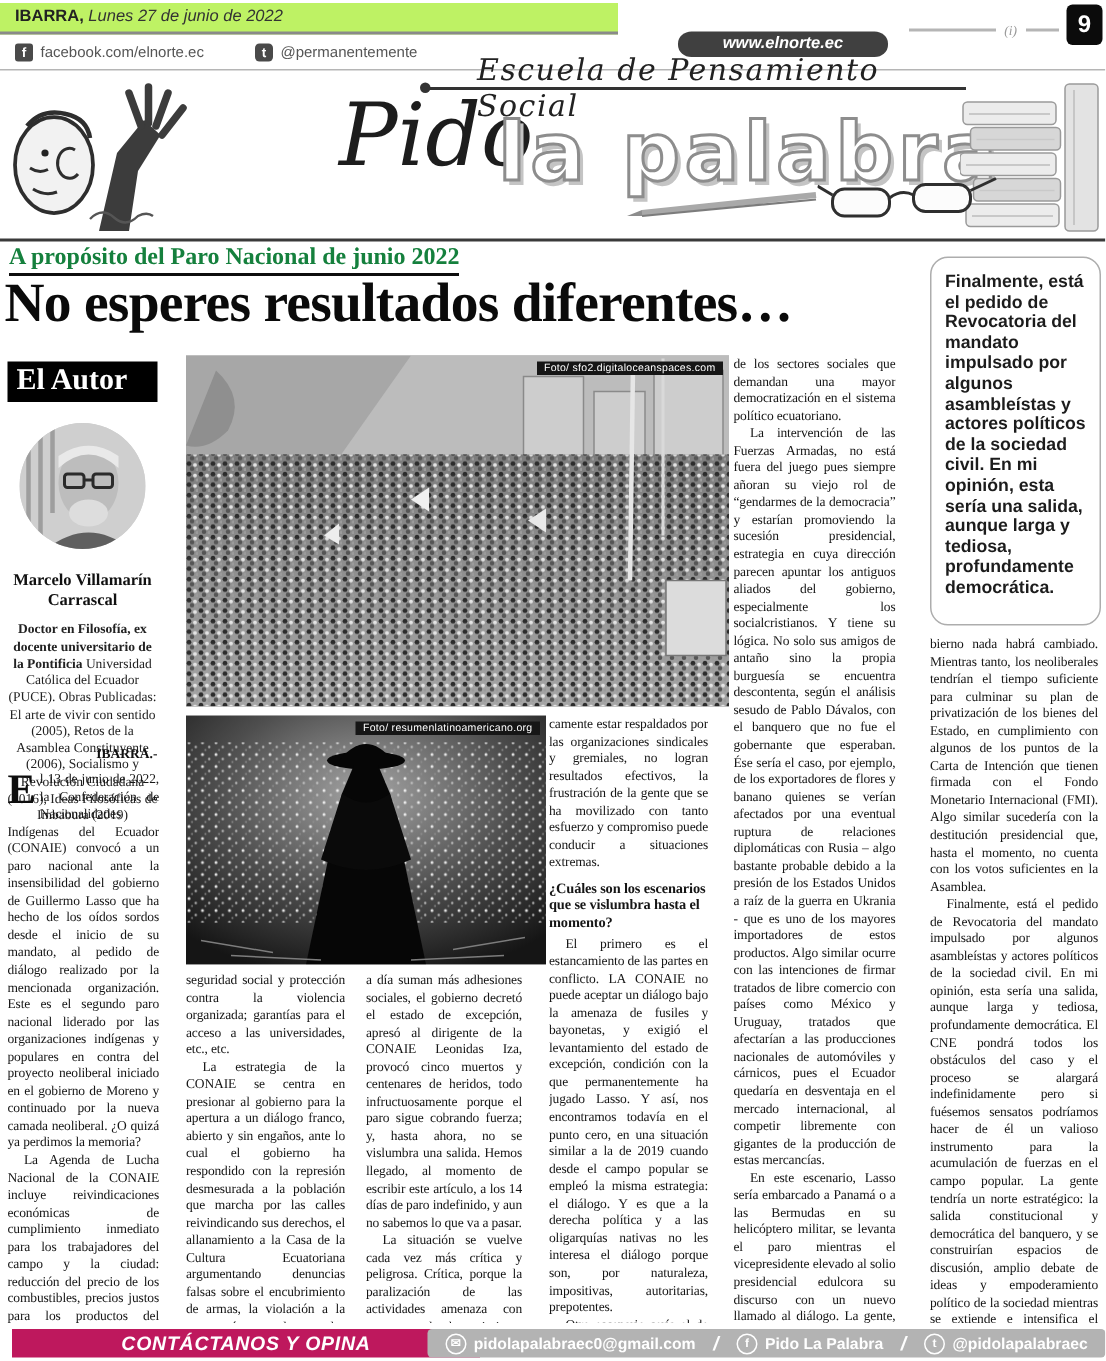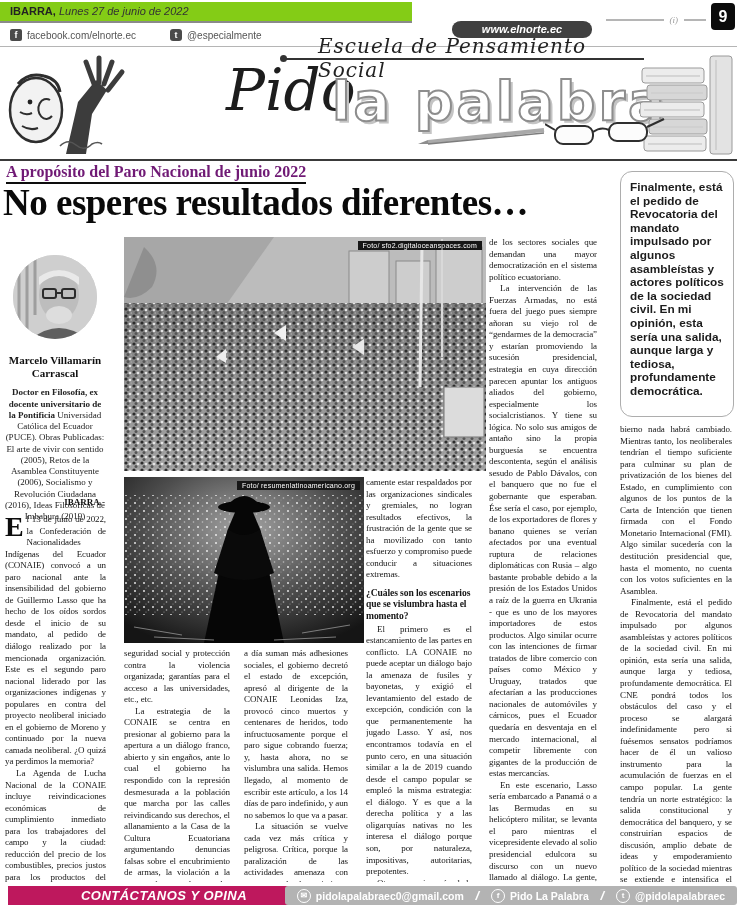--- a/index.html
+++ b/index.html
@@ -1,20 +1,20 @@
 <!DOCTYPE html>
 <html><head>
 <meta charset="utf-8">
 <style>
   html,body{margin:0;padding:0;background:#fff;}
   #page{position:relative;width:737px;height:907px;background:#fff;overflow:hidden;
         font-family:"Liberation Serif",serif;color:#111;}
   .abs{position:absolute;}
   
-  .hdr-loc{left:0;top:2px;width:402px;height:19px;background:#84cc16;border-bottom:2px solid #8a8a8a;
+  .hdr-loc{left:0;top:2px;width:402px;height:19px;background:#bef264;border-bottom:2px solid #8a8a8a;
            font-family:"Liberation Sans",sans-serif;font-size:11px;line-height:19px;padding-left:10px;color:#222;}
   .hdr-loc b{font-weight:bold;}
   .hdr-loc i{font-style:italic;color:#333;}
   .hdr-social{left:10px;top:26px;height:18px;display:flex;gap:34px;align-items:center;
               font-family:"Liberation Sans",sans-serif;font-size:10px;color:#555;}
   .soc-item{display:flex;gap:5px;align-items:center;}
   .sicon{display:inline-flex;width:12px;height:12px;background:#4a4a4a;color:#fff;border-radius:2px;
          align-items:center;justify-content:center;font:bold 9px "Liberation Sans",sans-serif;}
   .sicon.round{border-radius:3px;}
   .hdr-web{left:452px;top:21px;width:140px;height:17px;background:#404040;border-radius:9px/8px;
@@ -27,21 +27,21 @@
                color:#fff;font:bold 16px "Liberation Sans",sans-serif;text-align:center;line-height:27px;}
   
   .mh-band{left:0;top:46px;width:737px;height:112px;border-top:1px solid #b5b5b5;border-bottom:2px solid #3a3a3a;background:#fff;}
   .mh-school{left:318px;top:34px;width:330px;font:italic 20px "DejaVu Serif",serif;color:#222;letter-spacing:1px;}
   .mh-school-line{left:286px;top:58px;width:358px;height:2px;background:#333;}
   .mh-school-dot{left:280px;top:55px;width:7px;height:7px;background:#333;border-radius:50%;}
   .mh-pido{left:226px;top:56px;font:italic 58px "DejaVu Serif",serif;color:#1d1d1d;}
   .mh-palabra{left:332px;top:70px;font:bold 54px "DejaVu Sans",sans-serif;letter-spacing:3px;color:#fff;
               -webkit-text-stroke:2px #8d8d8d;text-shadow:3px 3px 0 #c4c4c4;}
   
-  .kicker{left:6px;top:163px;font:bold 16px "Liberation Serif",serif;color:#701a75;
+  .kicker{left:6px;top:163px;font:bold 16px "Liberation Serif",serif;color:#15803d;
           border-bottom:2px solid #0d0d0d;padding-bottom:1px;}
   .headline{left:3px;top:181px;width:625px;font:bold 37px "Liberation Serif",serif;color:#0a0a0a;letter-spacing:-.5px;}
   
   .authorbox{left:5px;top:241px;width:100px;}
   .author-hd{background:#000;color:#fff;font:bold 20px "Liberation Serif",serif;padding:1px 6px 3px 6px;}
   .author-photo{margin:14px auto 6px auto;width:84px;height:84px;border-radius:50%;overflow:hidden;background:#cfcfcf;}
   .author-name{font:bold 11px/1.15 "Liberation Serif",serif;text-align:center;margin-top:15px;color:#111;}
   .author-bio{font:9px/1.25 "Liberation Serif",serif;text-align:center;color:#222;margin-top:8px;}
   .author-bio .lead{font-weight:bold;}
   .dateline{left:5px;top:497px;width:100px;text-align:right;font:bold 9px "Liberation Serif",serif;color:#111;}
@@ -88,21 +88,21 @@
     <i>Lunes 27 de junio de 2022</i>
   </div>
 
   <div class="abs hdr-social">
     <span class="soc-item">
       <span class="sicon">f</span>
       <span>facebook.com/elnorte.ec</span>
     </span>
     <span class="soc-item">
       <span class="sicon round">t</span>
-      <span>@especialmente</span>
+      <span>@permanentemente</span>
     </span>
   </div>
 
   <div class="abs hdr-web">www.elnorte.ec</div>
 
   <div class="abs hdr-section">
     <span class="sect-line" style="width:58px"></span>
     <span class="sect-mark">(i)</span>
     <span class="sect-line" style="width:22px"></span>
   </div>
@@ -160,20 +160,21 @@
   <svg class="abs" style="left:418px;top:124px" width="132" height="22" viewBox="0 0 132 22">
     <polygon points="0,20 10,16 14,20" fill="#8d8d8d"></polygon>
     <line x1="10" y1="18" x2="126" y2="6" stroke="#a9a9a9" stroke-width="4"></line>
     <line x1="10" y1="20" x2="126" y2="9" stroke="#7c7c7c" stroke-width="1.5"></line>
   </svg>
 
   <div class="abs kicker">A propósito del Paro Nacional de junio 2022</div>
   <div class="abs headline">No esperes resultados diferentes…</div>
 
   <div class="abs authorbox">
+    <div class="author-hd">El Autor</div>
     <div class="author-photo">
       <svg width="84" height="84" viewBox="0 0 84 84">
         <rect width="84" height="84" fill="#cfcfcf"></rect>
         <g stroke="#9e9e9e" stroke-width="3">
             <line x1="6" y1="0" x2="6" y2="84"></line>
             <line x1="14" y1="0" x2="14" y2="84"></line>
             <line x1="22" y1="0" x2="22" y2="60"></line>
           </g>
         <ellipse cx="46" cy="40" rx="20" ry="25" fill="#bdbdbd"></ellipse>
         <path d="M26,30 q20,-18 40,0 l0,-8 q-20,-14 -40,0 Z" fill="#e9e9e9"></path>

